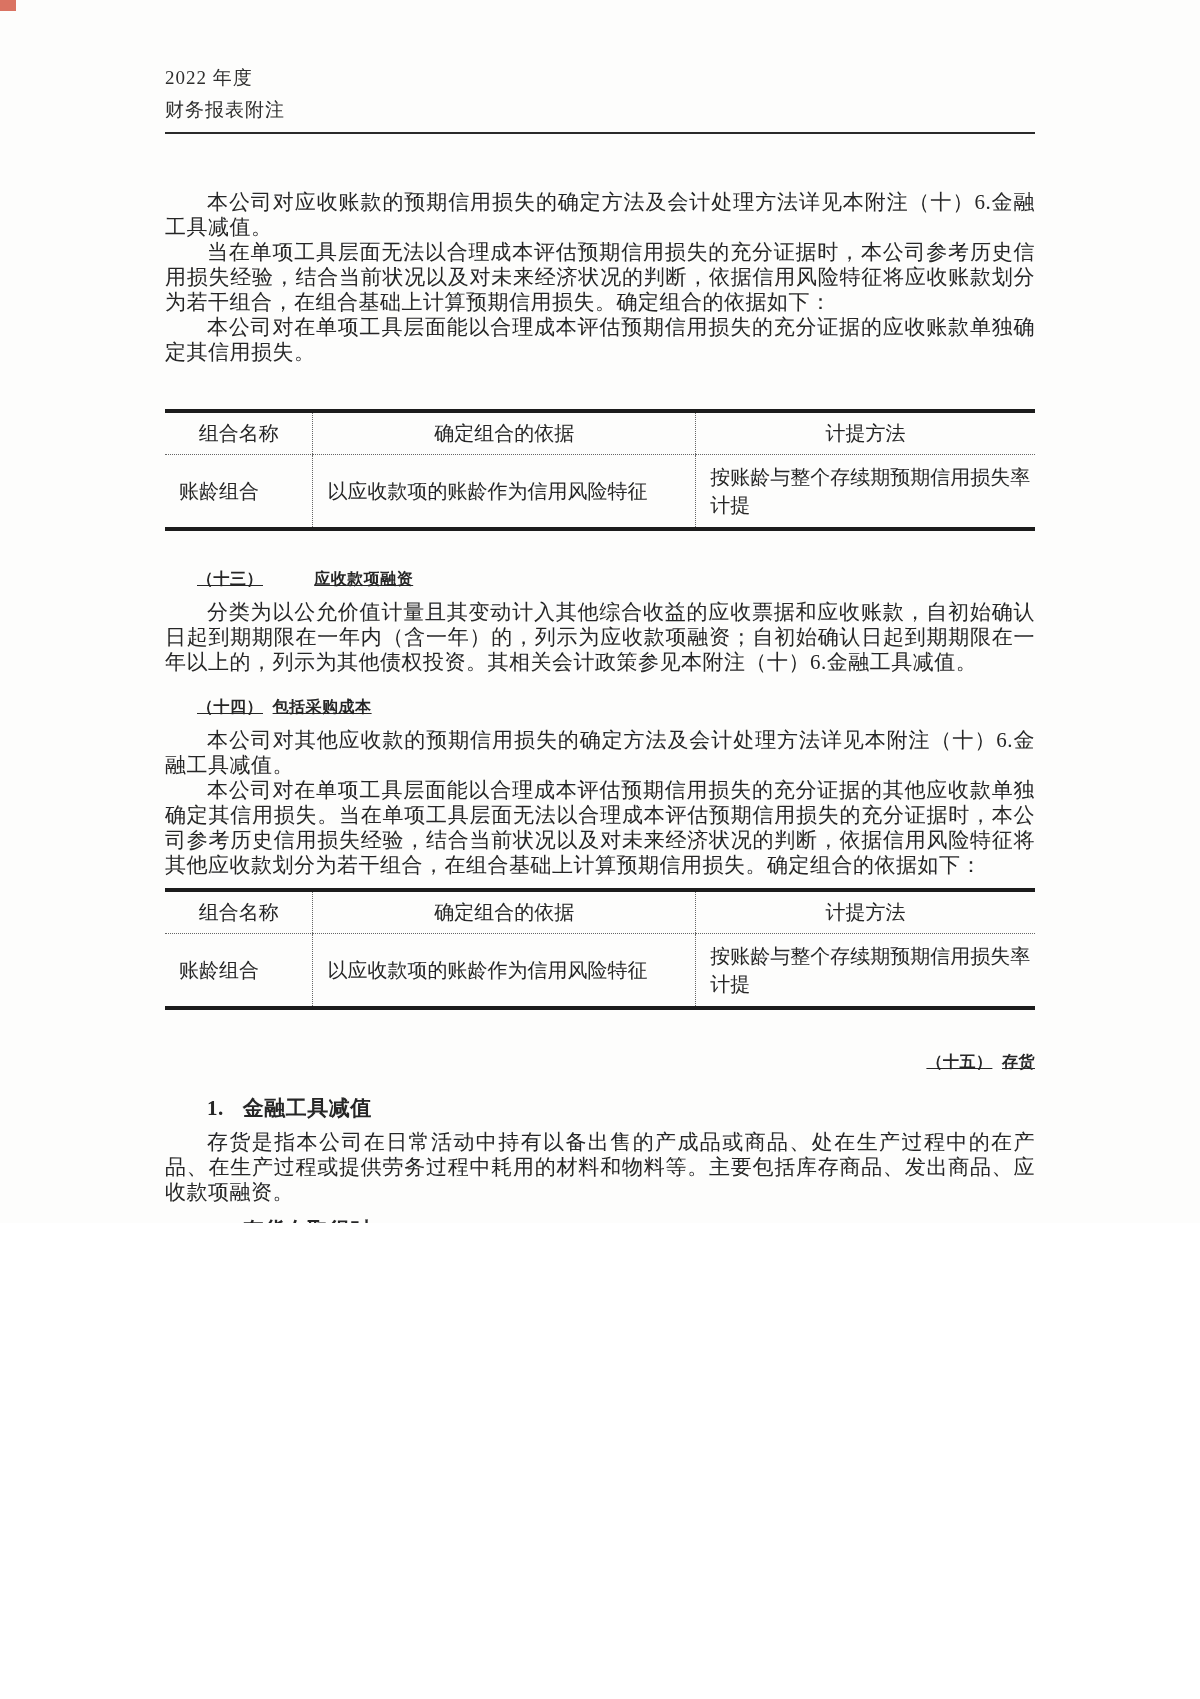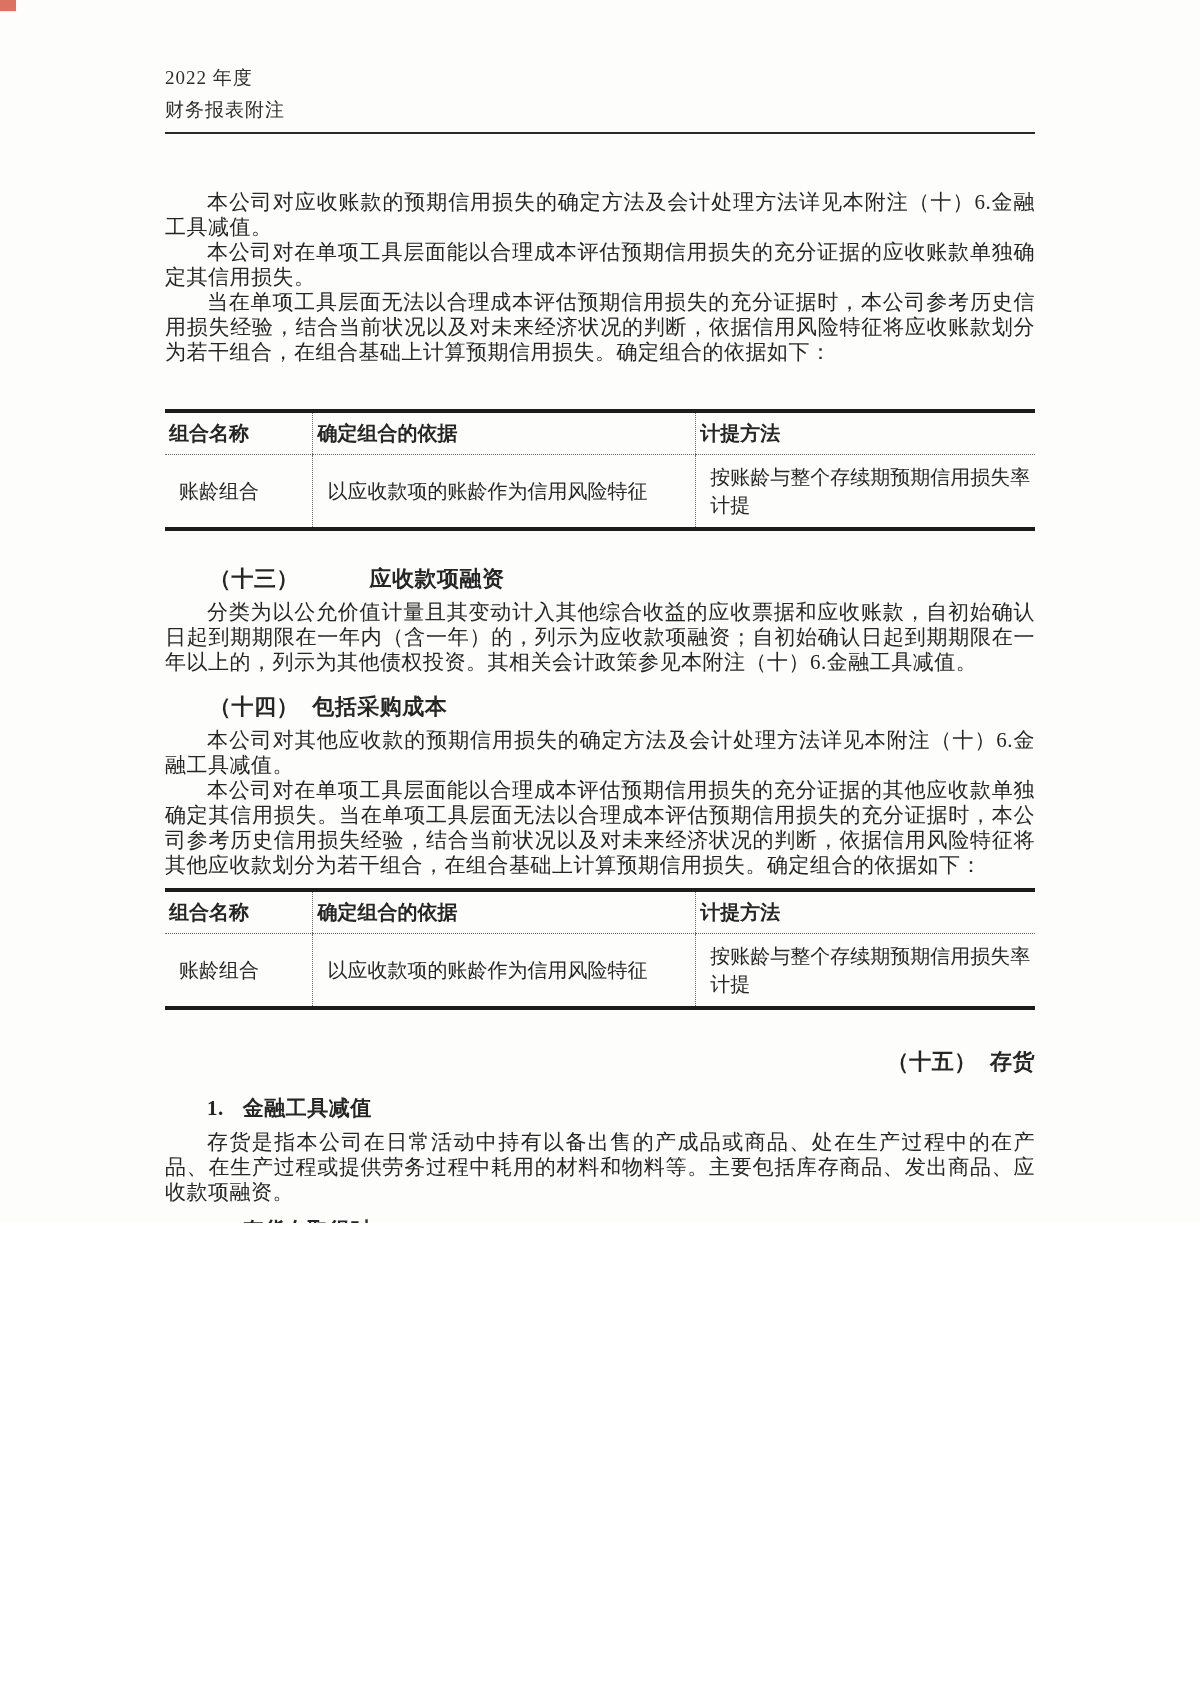--- a/index.html
+++ b/index.html
@@ -51,45 +51,46 @@
   }
   .note-table {
     width: 100%;
     border-collapse: collapse;
     margin-top: 44px;
     border-top: 4px solid #1c1c1c;
     border-bottom: 4px solid #1c1c1c;
     font-size: 20px;
   }
   .note-table th {
-    font-weight: bold;
-    text-align: left;
+    font-weight: normal;
+    text-align: center;
     padding: 7px 4px;
     border-bottom: 1px dotted #666;
     height: 24px;
   }
   .note-table td {
     text-align: left;
     vertical-align: middle;
     padding: 8px 4px 8px 14px;
     line-height: 28px;
   }
   .note-table th + th, .note-table td + td {
     border-left: 1px dotted #666;
   }
   .col1 { width: 17%; }
   .col2 { width: 44%; }
   .col3 { width: 39%; }
   .heading {
-    font-size: 22px;
+    font-size: 16px;
     font-weight: bold;
     line-height: 43px;
     margin: 26px 0 0 0;
     text-indent: 2em;
     letter-spacing: 0.5px;
+    text-decoration: underline;
   }
   .heading .h-gap-wide { display: inline-block; width: 3.2em; }
   .heading .h-gap { display: inline-block; width: 0.6em; }
   .subheading {
     font-size: 21px;
     font-weight: bold;
     line-height: 43px;
     margin: 4px 0 0 0;
     text-indent: 2em;
     letter-spacing: 0.5px;
@@ -124,22 +125,22 @@
   <div class="corner-mark"></div>
 
   <div class="content">
 
     <div class="doc-header">
       <div>2022 年度</div>
       <div>财务报表附注</div>
     </div>
 
     <p class="para">本公司对应收账款的预期信用损失的确定方法及会计处理方法详见本附注（十）6.金融工具减值。</p>
+    <p class="para">当在单项工具层面无法以合理成本评估预期信用损失的充分证据时，本公司参考历史信用损失经验，结合当前状况以及对未来经济状况的判断，依据信用风险特征将应收账款划分为若干组合，在组合基础上计算预期信用损失。确定组合的依据如下：</p>
     <p class="para">本公司对在单项工具层面能以合理成本评估预期信用损失的充分证据的应收账款单独确定其信用损失。</p>
-    <p class="para">当在单项工具层面无法以合理成本评估预期信用损失的充分证据时，本公司参考历史信用损失经验，结合当前状况以及对未来经济状况的判断，依据信用风险特征将应收账款划分为若干组合，在组合基础上计算预期信用损失。确定组合的依据如下：</p>
 
     <table class="note-table">
       <colgroup>
           <col class="col1">
           <col class="col2">
           <col class="col3">
         </colgroup>
       <tbody>
           <tr>
         <th>组合名称</th>

